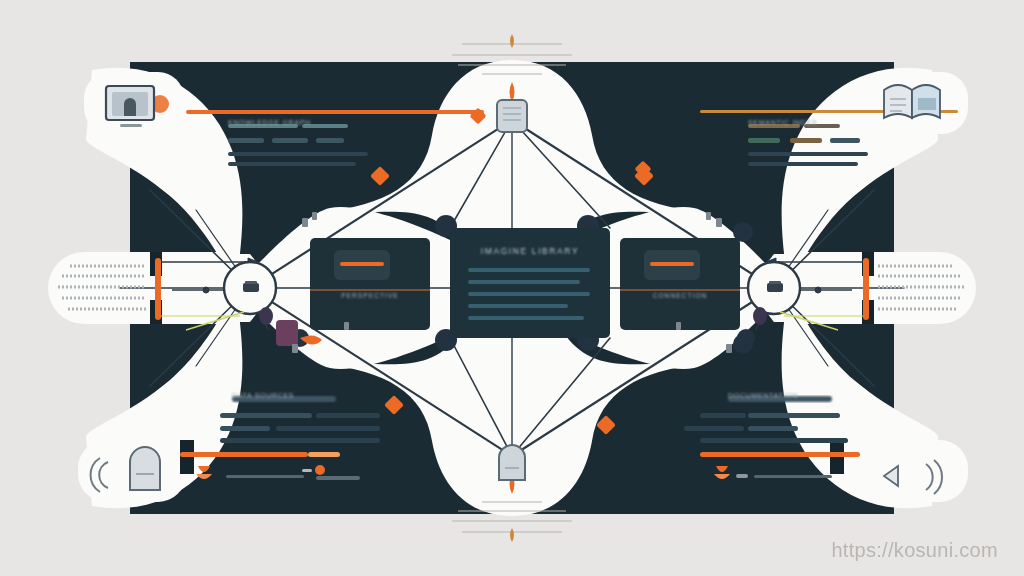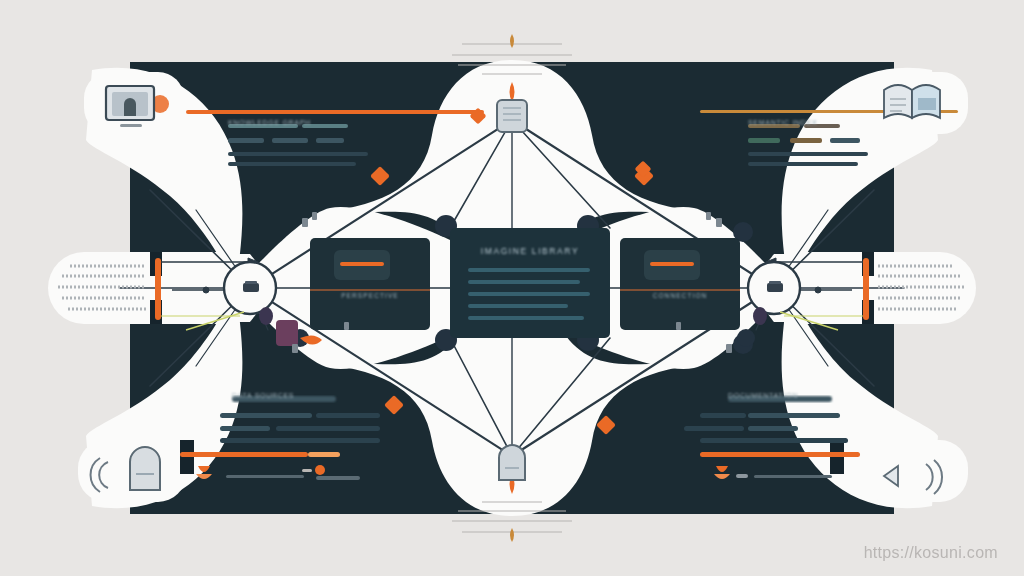--- a/index.html
+++ b/index.html
@@ -21,21 +21,21 @@
   .card-title {
     color:#b9c9d2; font-size:8.5px; letter-spacing:1.6px;
     filter:blur(1.0px); text-align:center; white-space:nowrap;
   }
   .chip-title {
     color:#9db2bd; font-size:6.5px; letter-spacing:1.1px;
     filter:blur(0.9px); text-align:center; white-space:nowrap;
   }
   .watermark {
     position:absolute; right:26px; bottom:14px;
-    color:#b9b6b4; font-size:16px; letter-spacing:.3px;
+    color:#b9b6b4; font-size:20px; letter-spacing:.3px;
     font-family:"Liberation Sans", sans-serif;
   }
 </style>
 </head>
 <body>
 
 <div id="stage">
 
   <svg class="layer" viewBox="0 0 1024 576">
     <defs>

